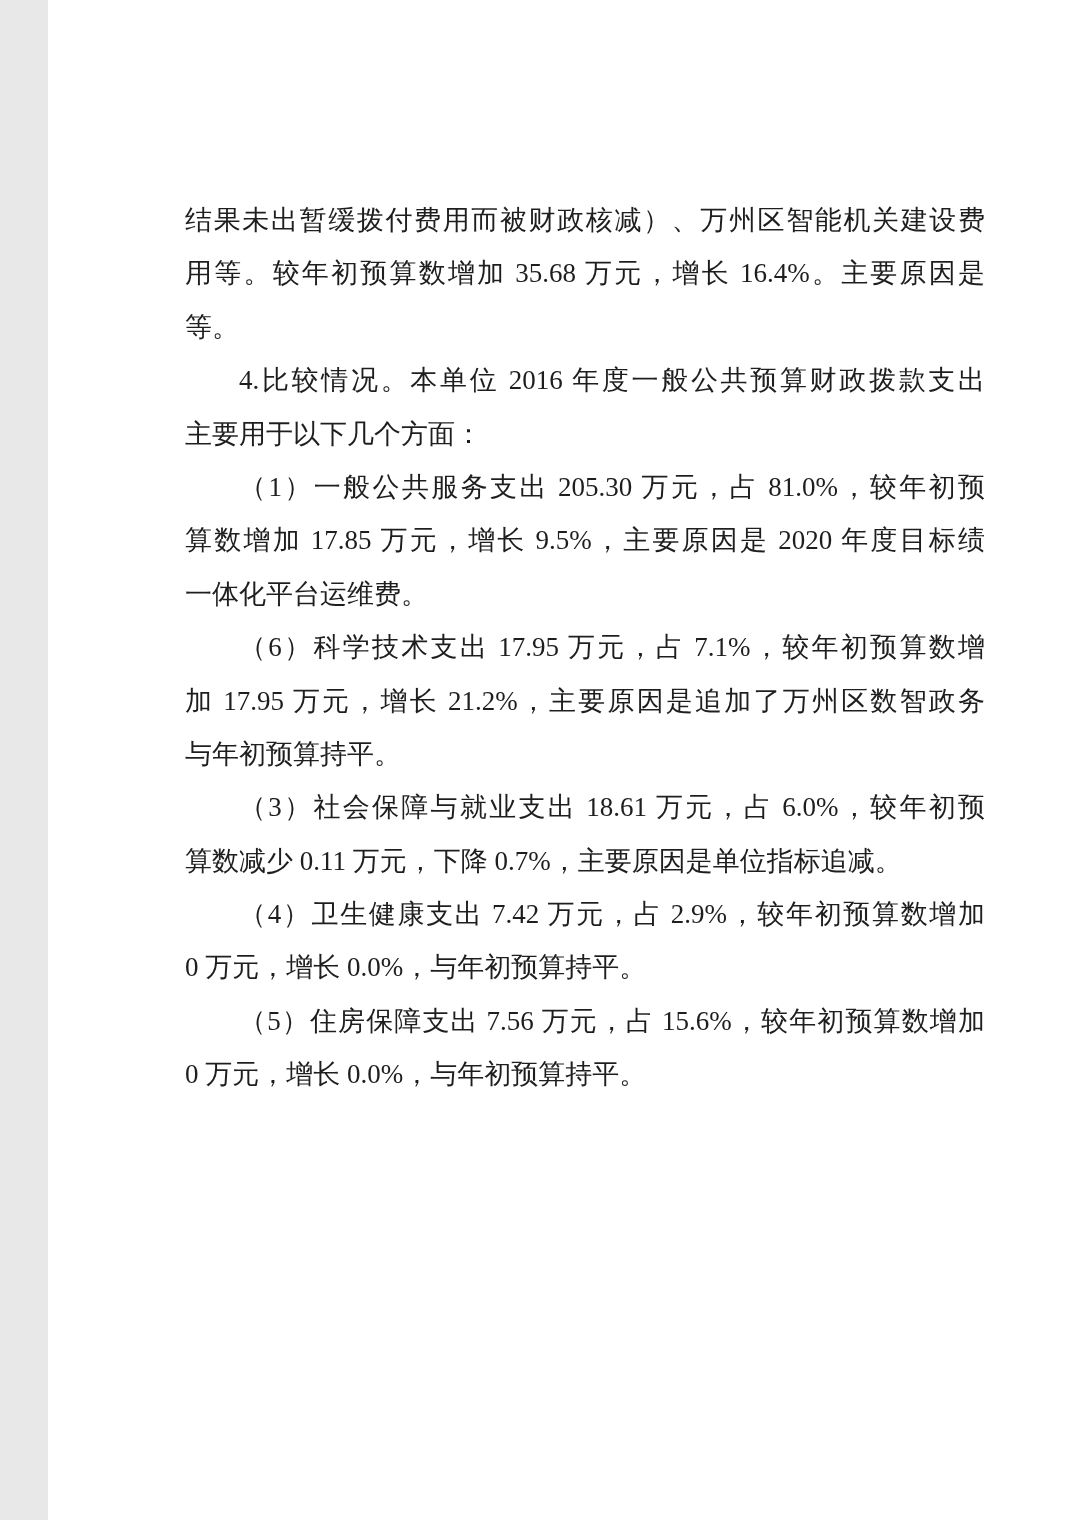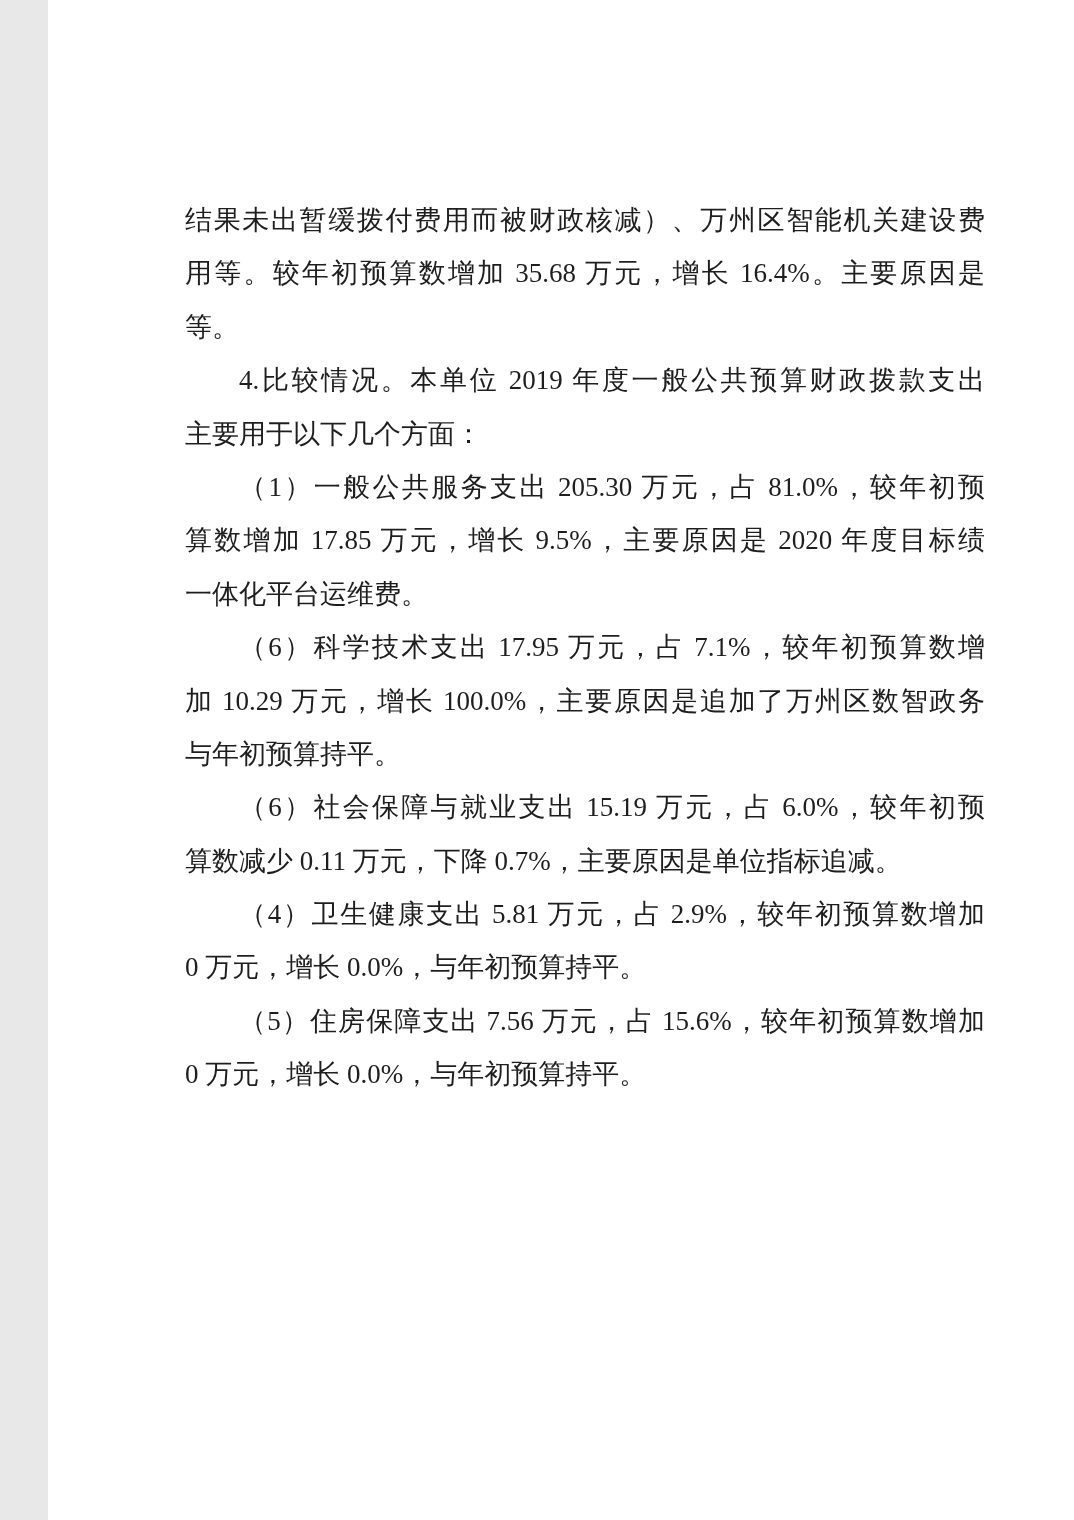--- a/index.html
+++ b/index.html
@@ -50,39 +50,39 @@
 <body>
 
 <div class="page" style="background: rgb(255, 255, 255); margin-left: 48px;">
   <div class="text-block" id="doc" style="color: rgb(30, 30, 30);">
       <div class="para">
         <div class="line fill first">结果未出暂缓拨付费用而被财政核减）、万州区智能机关建设费</div>
         <div class="line fill">用等。较年初预算数增加 35.68 万元，增长 16.4%。主要原因是</div>
         <div class="line">等。</div>
       </div>
       <div class="para indent">
-        <div class="line fill first">4.比较情况。本单位 2019 年度一般公共预算财政拨款支出</div>
+        <div class="line fill first">4.比较情况。本单位 2016 年度一般公共预算财政拨款支出</div>
         <div class="line">主要用于以下几个方面：</div>
       </div>
       <div class="para indent">
         <div class="line fill first">（1）一般公共服务支出 205.30 万元，占 81.0%，较年初预</div>
         <div class="line fill">算数增加 17.85 万元，增长 9.5%，主要原因是 2020 年度目标绩</div>
         <div class="line">一体化平台运维费。</div>
       </div>
       <div class="para indent">
         <div class="line fill first">（6）科学技术支出 17.95 万元，占 7.1%，较年初预算数增</div>
-        <div class="line fill">加 10.29 万元，增长 100.0%，主要原因是追加了万州区数智政务</div>
+        <div class="line fill">加 17.95 万元，增长 21.2%，主要原因是追加了万州区数智政务</div>
         <div class="line">与年初预算持平。</div>
       </div>
       <div class="para indent">
-        <div class="line fill first">（6）社会保障与就业支出 15.19 万元，占 6.0%，较年初预</div>
+        <div class="line fill first">（3）社会保障与就业支出 18.61 万元，占 6.0%，较年初预</div>
         <div class="line">算数减少 0.11 万元，下降 0.7%，主要原因是单位指标追减。</div>
       </div>
       <div class="para indent">
-        <div class="line fill first">（4）卫生健康支出 5.81 万元，占 2.9%，较年初预算数增加</div>
+        <div class="line fill first">（4）卫生健康支出 7.42 万元，占 2.9%，较年初预算数增加</div>
         <div class="line">0 万元，增长 0.0%，与年初预算持平。</div>
       </div>
       <div class="para indent">
         <div class="line fill first">（5）住房保障支出 7.56 万元，占 15.6%，较年初预算数增加</div>
         <div class="line">0 万元，增长 0.0%，与年初预算持平。</div>
       </div>
     </div>
 </div>
 
 </body></html>

